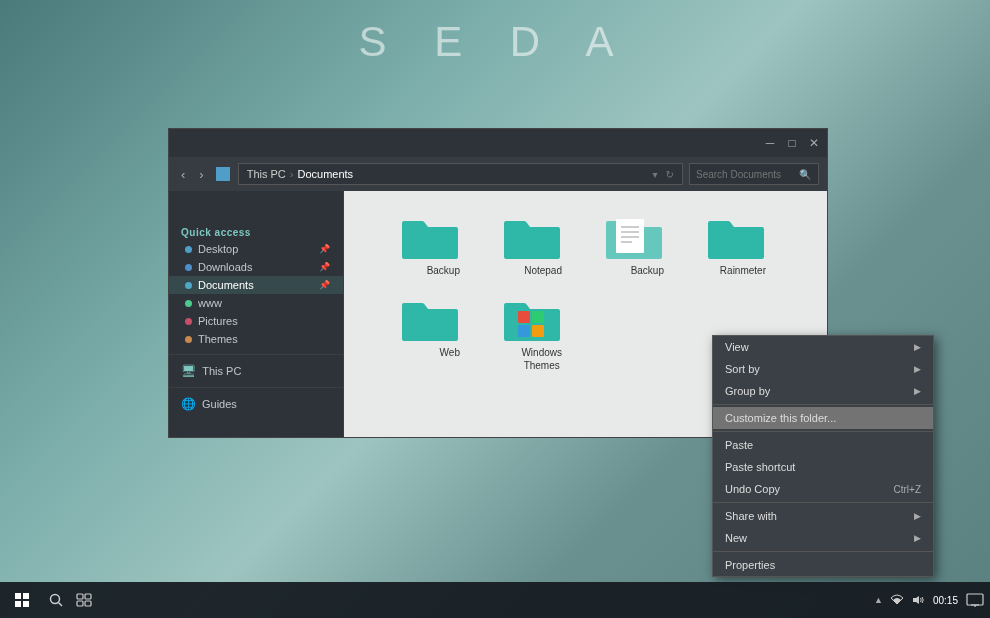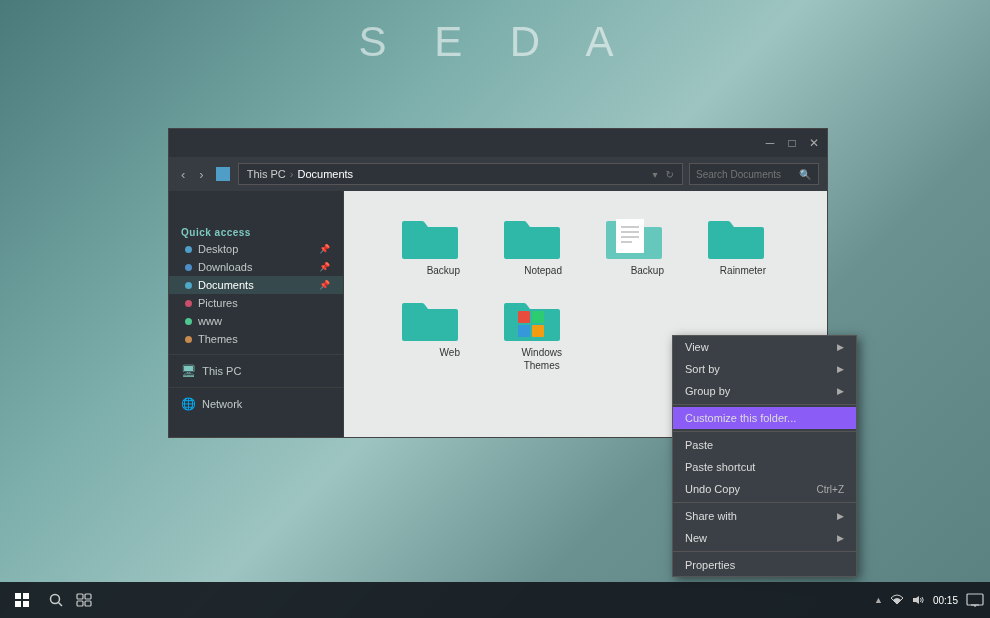--- a/index.html
+++ b/index.html
@@ -217,38 +217,38 @@
       color: #333;
       text-align: center;
       margin-top: 3px;
       line-height: 1.3;
     }
 
     
     .context-menu {
       position: absolute;
       top: 335px;
-      left: 672px;
-      width: 185px;
+      left: 712px;
+      width: 222px;
       background: #3a4045;
       border: 1px solid #555;
       z-index: 100;
       font-size: 11px;
       color: #ddd;
       box-shadow: 3px 3px 10px rgba(0,0,0,0.5);
     }
 
     .ctx-item {
       display: flex;
       align-items: center;
       justify-content: space-between;
       padding: 5px 12px;
       cursor: pointer;
     }
-    .ctx-item.highlighted { background: #8b5cf6; }
+    .ctx-item.highlighted { background: #737373; }
 
     .ctx-arrow {
       color: #aaa;
       font-size: 9px;
     }
 
     .ctx-shortcut {
       color: #aaa;
       font-size: 10px;
     }
@@ -382,44 +382,44 @@
         <div class="sidebar-dot" style="background:#4e8ec8;"></div>
         <span>Downloads</span>
         <span class="sidebar-pin">📌</span>
       </div>
       <div class="sidebar-item active">
         <div class="sidebar-dot" style="background:#4ea8c8;"></div>
         <span>Documents</span>
         <span class="sidebar-pin">📌</span>
       </div>
       <div class="sidebar-item">
+        <div class="sidebar-dot" style="background:#4ec890;"></div>
+        <span>www</span>
+      </div>
+      <div class="sidebar-item">
         <div class="sidebar-dot" style="background:#c84e6a;"></div>
         <span>Pictures</span>
-      </div>
-      <div class="sidebar-item">
-        <div class="sidebar-dot" style="background:#4ec890;"></div>
-        <span>www</span>
       </div>
       <div class="sidebar-item">
         <div class="sidebar-dot" style="background:#c88a4e;"></div>
         <span>Themes</span>
       </div>
 
       <div class="sidebar-divider"></div>
 
       <div class="sidebar-pc-item">
         <span style="font-size:12px;color:#7ec8c0;">🖥</span>
         <span>This PC</span>
       </div>
 
       <div class="sidebar-divider"></div>
 
       <div class="sidebar-pc-item">
         <span style="font-size:12px;color:#7ec8c0;">🌐</span>
-        <span>Network</span>
+        <span>Guides</span>
       </div>
     </div>
 
     <div class="main-content">
 
       <div class="folder-item">
         <div class="folder-icon">
           <svg width="60" height="50" viewBox="0 0 60 50">
             <path d="M2 12 Q2 10 4 10 L22 10 Q24 10 25 12 L28 16 L56 16 Q58 16 58 18 L58 46 Q58 48 56 48 L4 48 Q2 48 2 46 Z" fill="#2fb8a8"></path>
           </svg>

